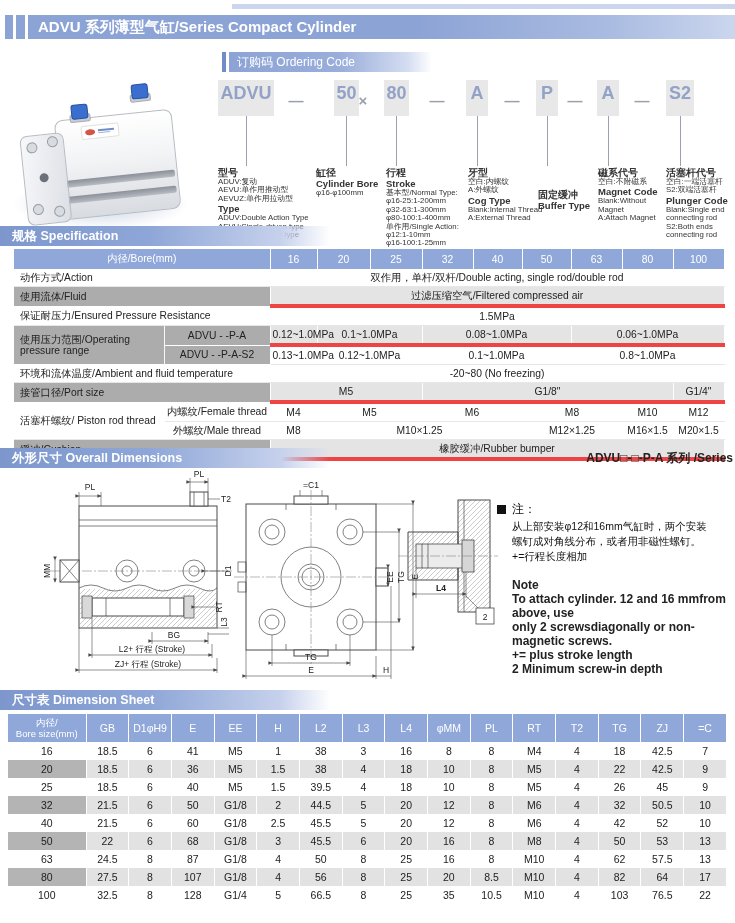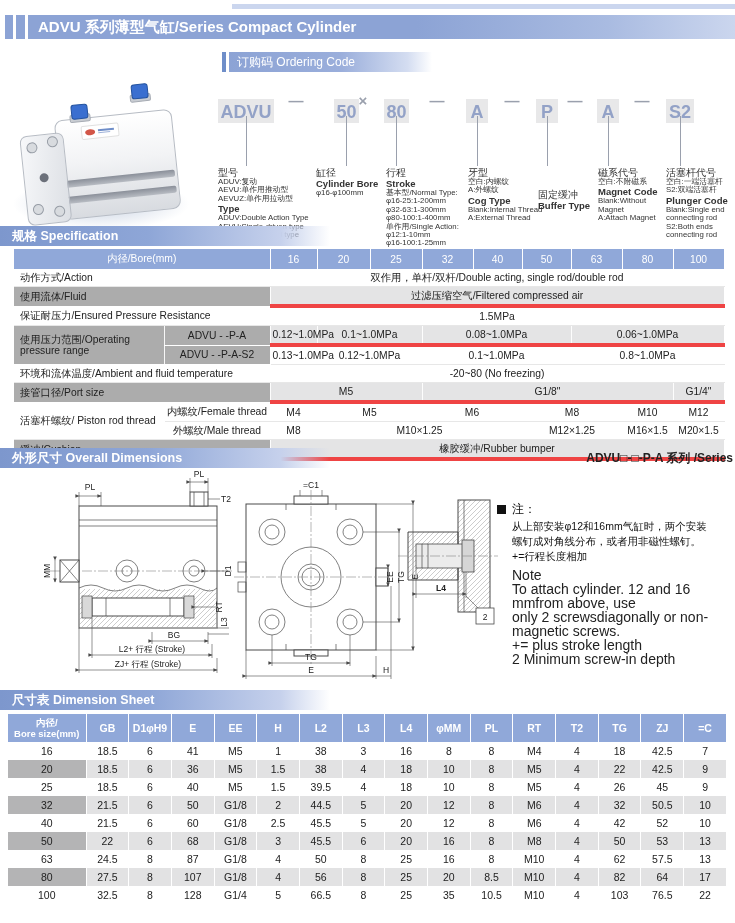--- a/index.html
+++ b/index.html
@@ -35,27 +35,27 @@
   .groove{position:absolute;left:2px;right:2px;height:7px;border-radius:2px;
     background:linear-gradient(180deg,#8a8f99,#b8bcc3);}
   .port{position:absolute;width:15px;height:13px;border-radius:3px;background:#3a6fd0;border:1px solid #24539f;}
   .port-base{position:absolute;width:19px;height:6px;border-radius:2px;background:#c9cdd3;border:1px solid #a6abb3;}
   .ph-logo{position:absolute;left:72px;top:38px;width:36px;height:12px;background:#fff;border:1px solid #e0e0e0;border-radius:2px;}
   .ph-logo .red{position:absolute;left:3px;top:3px;width:10px;height:6px;border-radius:50%;background:#d25648;}
   .ph-logo .blue{position:absolute;left:16px;top:4px;width:16px;height:2px;background:#6f8ec9;}
   .ph-logo .blue2{position:absolute;left:16px;top:7px;width:12px;height:1px;background:#9fb2d9;}
 
   
-  .codebox{position:absolute;top:99px;height:24px;background:#E8E8E9;color:#93A2C7;
+  .codebox{position:absolute;top:80px;height:36px;background:#E8E8E9;color:#93A2C7;
     font-weight:bold;font-size:18px;text-align:center;line-height:26px;}
   .codesep{position:absolute;top:88px;height:26px;line-height:26px;color:#9AA0AD;font-size:15px;
     font-weight:bold;width:20px;text-align:center;}
   .conn{position:absolute;top:116px;height:50px;width:1px;background:#9AA0AD;}
   .odesc{position:absolute;top:167px;font-size:7.8px;line-height:8.4px;color:#333;white-space:nowrap;}
-  .odesc .t{font-size:10px;line-height:11px;}
+  .odesc .t{font-size:10px;line-height:11px;font-weight:bold;}
   .odesc .b{font-weight:bold;font-size:9.5px;line-height:11px;}
 
   
   table.spec{position:absolute;left:14px;top:249px;width:710px;border-collapse:collapse;
     table-layout:fixed;font-size:10.3px;color:#222;}
   table.spec th{background:#90A8D9;color:#fff;font-weight:normal;height:20px;text-align:center;
     border-right:1px solid #fff;padding:0;}
   table.spec td{height:17px;text-align:center;padding:0 2px;border-right:1px solid rgba(255,255,255,.9);
     border-bottom:1px solid #E7E7E7;line-height:1.1;}
   table.spec td.lab{text-align:left;padding-left:6px;}
@@ -66,26 +66,26 @@
   .series{position:absolute;top:450px;right:2px;font-size:12px;font-weight:bold;color:#222;}
   svg.tech{position:absolute;overflow:visible;}
   svg.tech text{font-size:8.5px;fill:#222;}
   svg.tech .ol{fill:#fff;stroke:#4a4a4a;stroke-width:1;}
   svg.tech .tn{fill:none;stroke:#4a4a4a;stroke-width:.7;}
   svg.tech .cl{stroke:#888;stroke-width:.6;stroke-dasharray:10 2 2 2;fill:none;}
   svg.tech .dim{stroke:#4a4a4a;stroke-width:.6;fill:none;}
   .notes{position:absolute;left:497px;top:502px;width:238px;font-size:10.5px;line-height:15px;color:#111;}
   .notes .nt{display:flex;align-items:center;font-size:12px;margin-bottom:2px;}
   .notes .nsq{width:9px;height:9px;background:#111;margin-right:6px;}
-  .notes .en{margin-top:4px;font-size:14px;line-height:14px;color:#222;}
+  .notes .en{margin-top:14px;font-size:12px;line-height:14px;color:#222;font-weight:bold;}
 
   
   table.dim{position:absolute;left:8px;top:714px;width:719px;border-collapse:collapse;
     table-layout:fixed;font-size:10.5px;color:#222;text-align:center;}
-  table.dim th{background:#90A8D9;color:#fff;font-weight:bold;height:28px;
+  table.dim th{background:#90A8D9;color:#fff;font-weight:normal;height:28px;
     border-right:1px solid #fff;padding:0;font-size:10.5px;}
   table.dim th.boreh{font-size:9.5px;line-height:11px;}
   table.dim td{height:18px;border-right:1px solid #fff;padding:0;}
   table.dim tbody tr:nth-of-type(even) td{background:#E2E2E3;}
   table.dim tbody tr:nth-of-type(even) td.bore{background:#B4B4B5;}
 </style>
 </head>
 <body>
 
 <div class="page">

